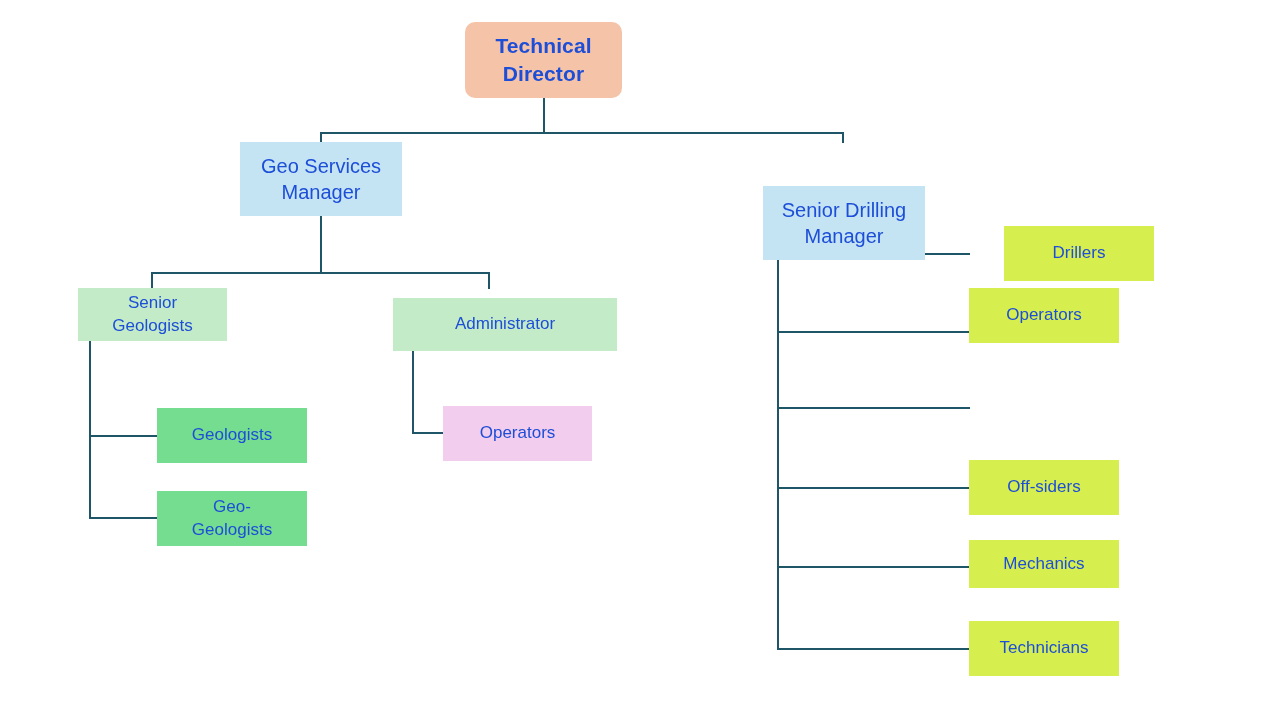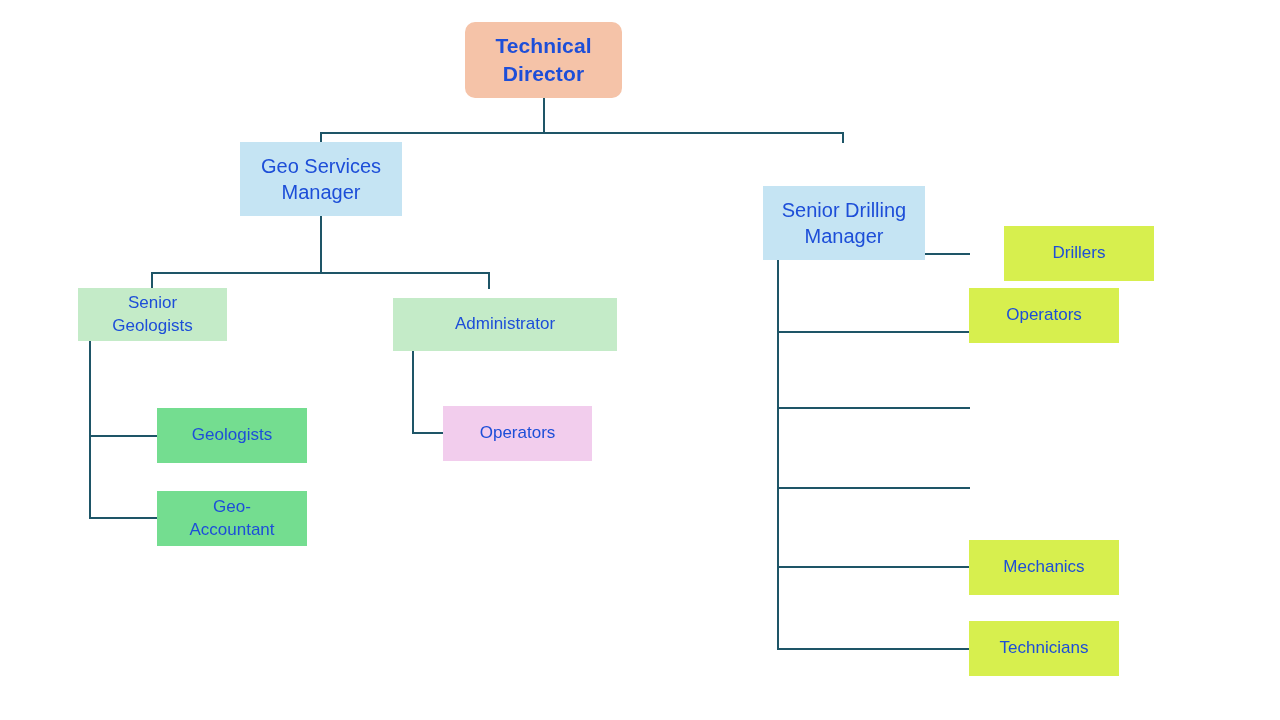--- a/index.html
+++ b/index.html
@@ -109,38 +109,41 @@
   <div class="node level3" style="left:393px; top:298px; width:224px; height:53px; background:#c4ebc8;">
     <span class="node-label">Administrator</span>
   </div>
 
   <div class="node leaf" style="left:157px; top:408px; width:150px; height:55px; background:#74dd90;">
     <span class="node-label">Geologists</span>
   </div>
 
   <div class="node leaf" style="left:157px; top:491px; width:150px; height:55px; background:#74dd90;">
     <span class="node-label">Geo-
-Accountant</span>
+Geologists</span>
   </div>
 
   <div class="node leaf" style="left:443px; top:406px; width:149px; height:55px; background:#f2cded;">
     <span class="node-label">Operators</span>
   </div>
 
   <div class="node leaf" style="left:1004px; top:226px; width:150px; height:55px; background:#d7ef4e;">
     <span class="node-label">Drillers</span>
   </div>
 
   <div class="node leaf" style="left:969px; top:288px; width:150px; height:55px; background:#d7ef4e;">
     <span class="node-label">Operators</span>
   </div>
 
 
+  <div class="node leaf" style="left:969px; top:460px; width:150px; height:55px; background:#d7ef4e;">
+    <span class="node-label">Off-siders</span>
+  </div>
 
-  <div class="node leaf" style="left:969px; top:540px; width:150px; height:55px; background:#d7ef4e;">
+  <div class="node leaf" style="left:969px; top:540px; width:150px; height:48px; background:#d7ef4e;">
     <span class="node-label">Mechanics</span>
   </div>
 
   <div class="node leaf" style="left:969px; top:621px; width:150px; height:55px; background:#d7ef4e;">
     <span class="node-label">Technicians</span>
   </div>
 
 </div>
 
 </body></html>

